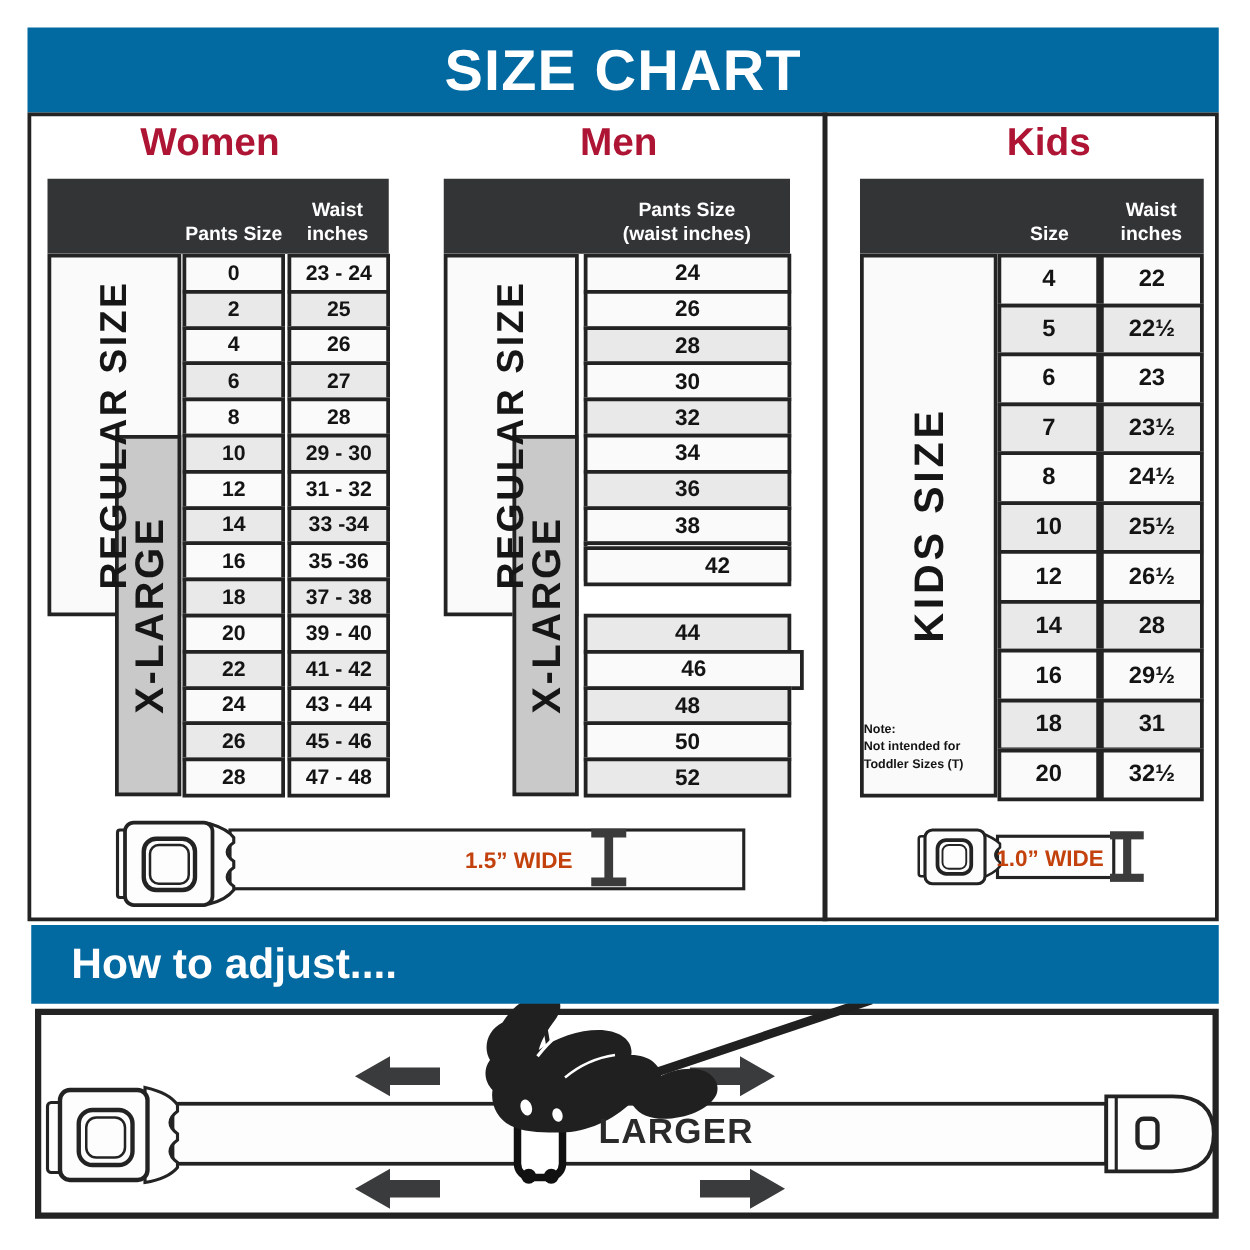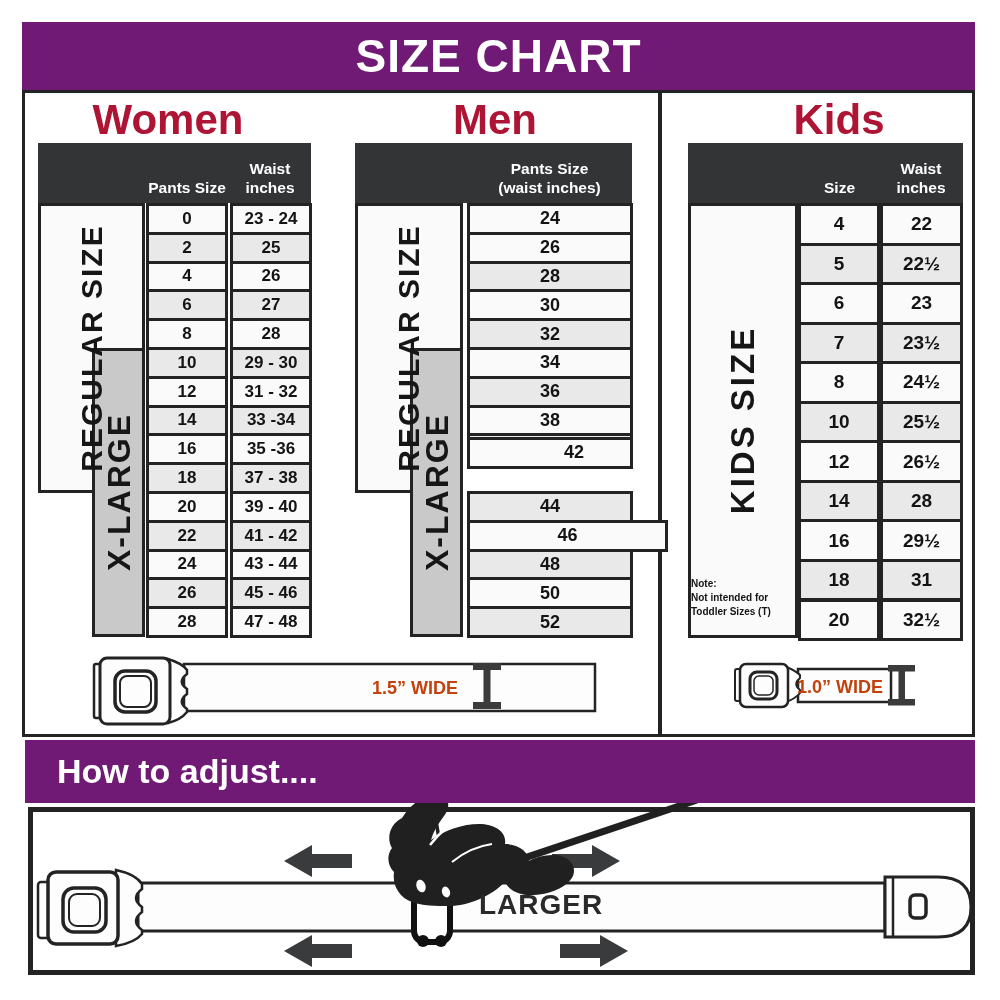--- a/index.html
+++ b/index.html
@@ -1,25 +1,25 @@
 <!DOCTYPE html>
 <html><head>
 <meta charset="utf-8">
 <style>
   html,body{margin:0;padding:0;background:#fff;}
   .page{position:relative;width:1000px;height:1000px;background:#fff;overflow:hidden;
         font-family:"Liberation Sans","DejaVu Sans",sans-serif;color:#141414;}
   .abs{position:absolute;}
-  .banner{background:#701a75;color:#fff;}
+  .banner{background:#0369a1;color:#fff;}
   .title-banner{left:22px;top:22px;width:953px;height:68px;display:flex;align-items:center;justify-content:center;
 rt                font-size:46px;font-weight:bold;letter-spacing:1px;}
   .title-banner{font-size:46px;font-weight:bold;letter-spacing:1px;}
   .main-box{left:22px;top:90px;width:953px;height:647px;border:3px solid #232323;box-sizing:border-box;}
   .divider{left:658px;top:90px;width:4px;height:647px;background:#232323;}
-  .col-heading{top:96px;width:240px;text-align:center;font-size:42px;font-weight:bold;color:#ae1433;}
+  .col-heading{top:96px;width:240px;text-align:center;font-size:31px;font-weight:bold;color:#ae1433;}
   .thead{background:#323436;}
   .thead-label{color:#fff;font-weight:bold;font-size:15.5px;text-align:center;line-height:19px;z-index:2;}
   .sidebox{background:#fafafa;border:3px solid #232323;box-sizing:border-box;}
   .sidebox.gray{background:#c9c9c9;}
   .vlabel{height:36px;display:flex;align-items:center;justify-content:center;transform:rotate(-90deg);
           font-weight:bold;color:#161616;white-space:nowrap;z-index:2;}
   .vl-reg{font-size:30px;letter-spacing:2px;}
   .vl-xl{font-size:32px;letter-spacing:2px;}
   .vl-kids{font-size:33px;letter-spacing:3px;}
   .cell{position:absolute;box-sizing:border-box;border:3px solid #232323;background:#fafafa;
@@ -130,21 +130,21 @@
       <div class="cell c-men" style="left: 467px; top: 231.8px; width: 166px; height: 31.8px;">26</div>
       <div class="cell c-men shaded" style="left: 467px; top: 260.6px; width: 166px; height: 31.8px;">28</div>
       <div class="cell c-men" style="left: 467px; top: 289.4px; width: 166px; height: 31.8px;">30</div>
       <div class="cell c-men shaded" style="left: 467px; top: 318.2px; width: 166px; height: 31.8px;">32</div>
       <div class="cell c-men" style="left: 467px; top: 347px; width: 166px; height: 31.8px;">34</div>
       <div class="cell c-men shaded" style="left: 467px; top: 375.8px; width: 166px; height: 31.8px;">36</div>
       <div class="cell c-men" style="left: 467px; top: 404.6px; width: 166px; height: 31.8px;">38</div>
       <div class="cell c-men shaded" style="left: 467px; top: 433.4px; width: 166px; height: 31.8px;">40</div>
       <div class="cell c-men" style="left: 467px; top: 437px; width: 166px; height: 31.8px; padding-left: 48px;">42</div>
       <div class="cell c-men shaded" style="left: 467px; top: 491px; width: 166px; height: 31.8px;">44</div>
-      <div class="cell c-men" style="left: 467px; top: 519.8px; width: 201px; height: 31.8px;">46</div>
+      <div class="cell c-men" style="left: 467px; top: 519.8px; width: 176px; height: 31.8px;">46</div>
       <div class="cell c-men shaded" style="left: 467px; top: 548.6px; width: 166px; height: 31.8px;">48</div>
       <div class="cell c-men" style="left: 467px; top: 577.4px; width: 166px; height: 31.8px;">50</div>
       <div class="cell c-men shaded" style="left: 467px; top: 606.2px; width: 166px; height: 31.8px;">52</div>
     </div>
   <div class="abs" style="left:0;top:0;">
       <div class="cell c-kids" style="left: 798px; top: 203px; width: 82px; height: 42.55px;">4</div>
       <div class="cell c-kids" style="left: 880px; top: 203px; width: 83px; height: 42.55px;">22</div>
       <div class="cell c-kids shaded" style="left: 798px; top: 242.55px; width: 82px; height: 42.55px;">5</div>
       <div class="cell c-kids shaded" style="left: 880px; top: 242.55px; width: 83px; height: 42.55px;">22½</div>
       <div class="cell c-kids" style="left: 798px; top: 282.1px; width: 82px; height: 42.55px;">6</div>

